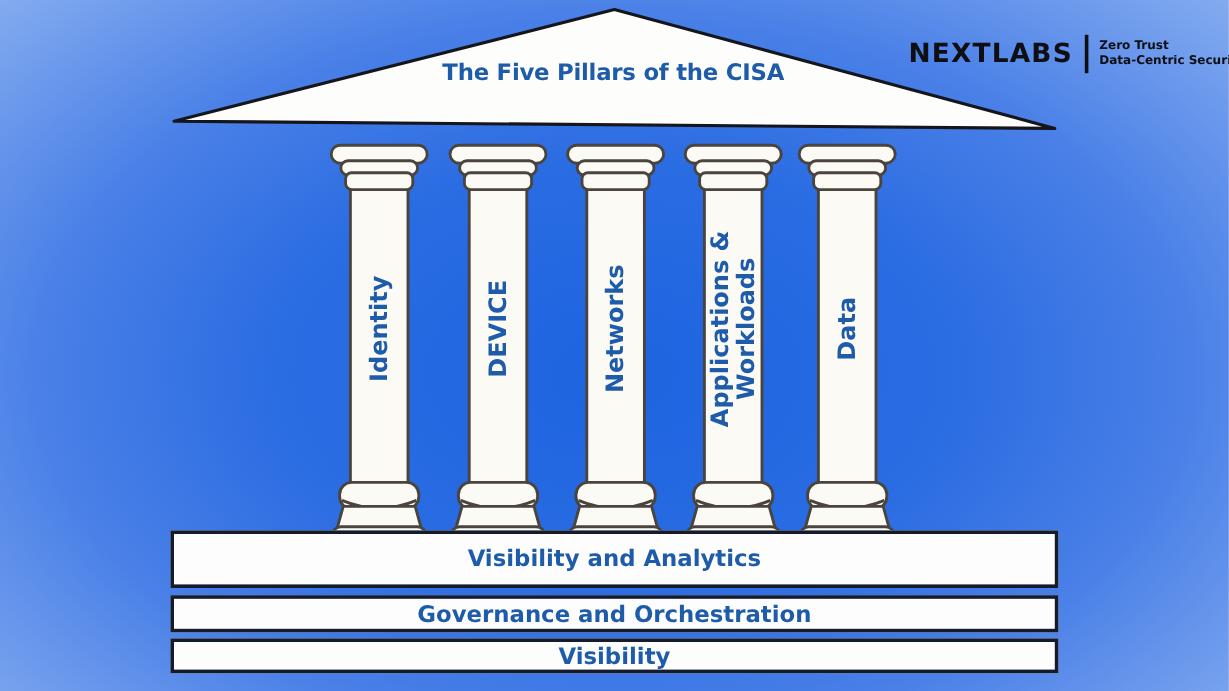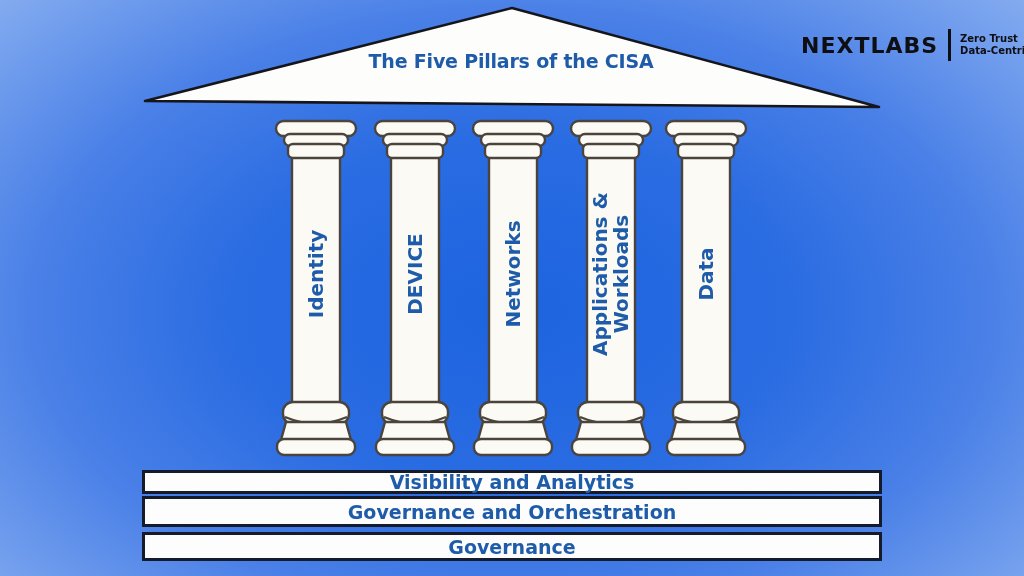--- a/index.html
+++ b/index.html
@@ -46,21 +46,20 @@
     top: 29px;
     left: 757px;
     display: flex;
     align-items: center;
   }
   .logo-brand {
     font-size: 22px;
     font-weight: bold;
     letter-spacing: 1px;
     color: #0e0e13;
-    margin-left: 44px;
   }
   .logo-divider {
     width: 3px;
     height: 32px;
     background: #0e0e13;
     margin: 0 9px 0 10px;
   }
   .logo-tagline {
     font-size: 10px;
     font-weight: bold;
@@ -104,21 +103,21 @@
     box-sizing: border-box;
     background: #fdfdfd;
     border: 3px solid #141b2c;
     display: flex;
     align-items: center;
     justify-content: center;
     font-size: 19px;
     font-weight: bold;
     color: #1e5caa;
   }
-  .bar-1 { top: 470px; height: 24px; }
+  .bar-1 { top: 442px; height: 48px; }
   .bar-2 { top: 496px; height: 31px; }
   .bar-3 { top: 532px; height: 29px; }
 </style>
 </head>
 <body>
 
 <div class="canvas">
 
   <svg width="0" height="0" style="position:absolute" aria-hidden="true">
     <defs>
@@ -184,16 +183,16 @@
     <div class="pillar-label">Data</div>
   </div>
 
   <div class="bar bar-1">
     <span>Visibility and Analytics</span>
   </div>
   <div class="bar bar-2">
     <span>Governance and Orchestration</span>
   </div>
   <div class="bar bar-3">
-    <span>Governance</span>
+    <span>Visibility</span>
   </div>
 
 </div>
 
 </body></html>

